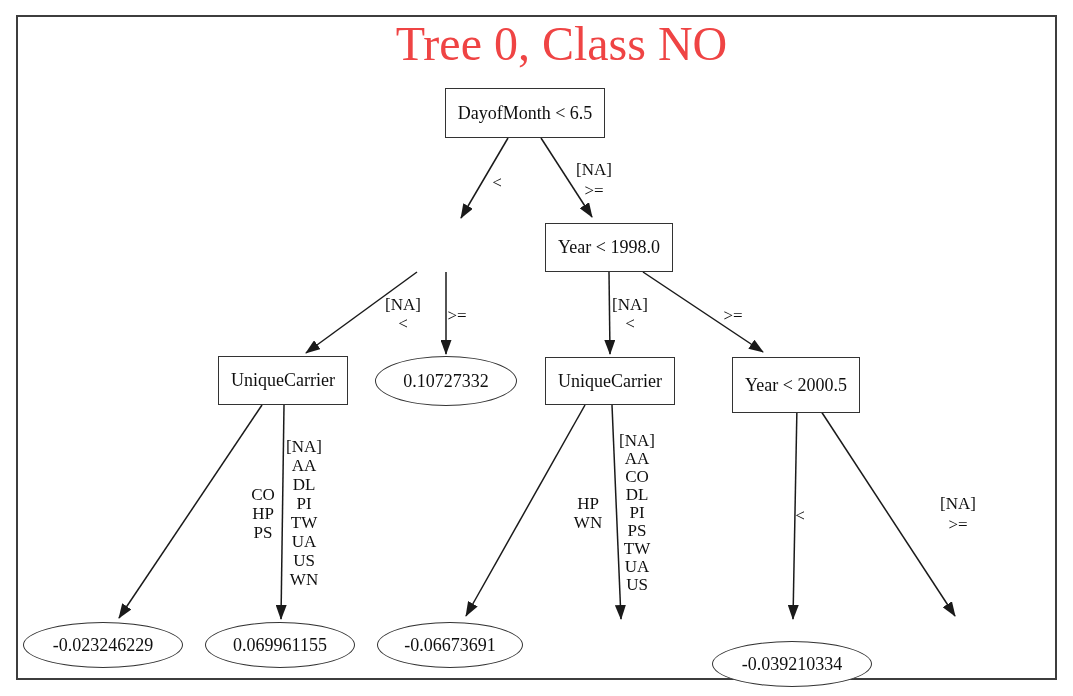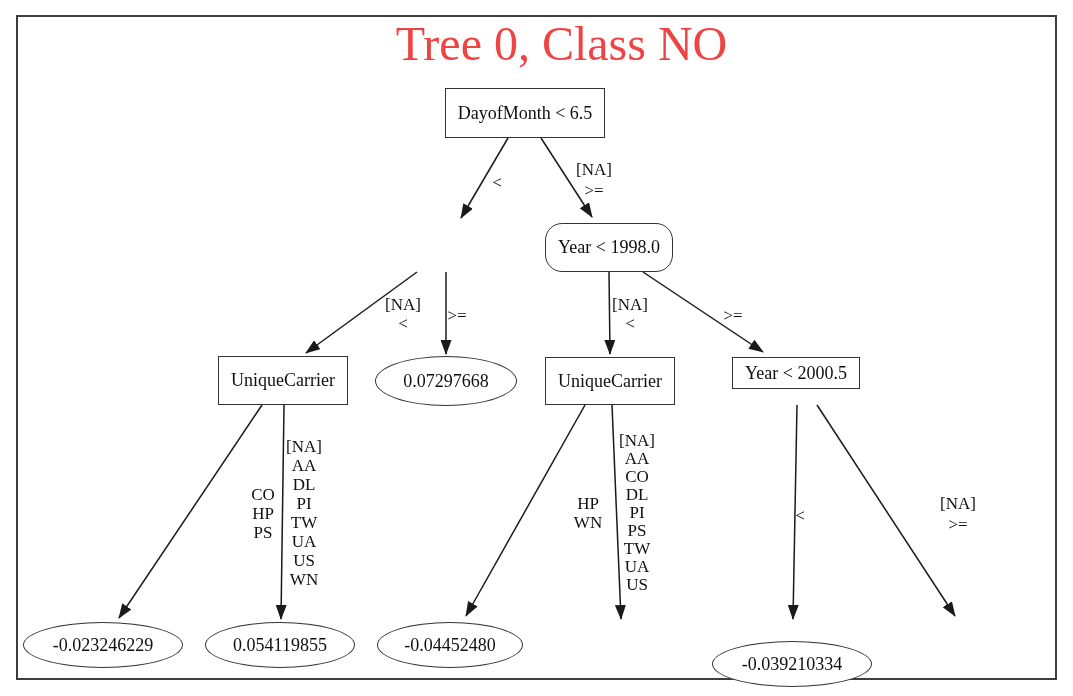--- a/index.html
+++ b/index.html
@@ -83,35 +83,35 @@
       <line x1="585" y1="405" x2="466" y2="616" marker-end="url(#arrow)"></line>
       <line x1="612" y1="405" x2="621" y2="619" marker-end="url(#arrow)"></line>
       <line x1="797" y1="405" x2="793" y2="619" marker-end="url(#arrow)"></line>
       <line x1="817" y1="405" x2="955" y2="616" marker-end="url(#arrow)"></line>
     </g>
   </svg>
 
   <div class="node" style="left:445px; top:88px; width:160px; height:50px;">DayofMonth &lt; 6.5</div>
 
 
-  <div class="node" style="left:545px; top:223px; width:128px; height:49px;border-radius:17px;">Year &lt; 1998.0</div>
+  <div class="node" style="left:545px; top:223px; width:128px; height:49px;">Year &lt; 1998.0</div>
 
   <div class="node" style="left:218px; top:356px; width:130px; height:49px;">UniqueCarrier</div>
 
-  <div class="node ellipse" style="left:375px; top:356px; width:142px; height:50px;">0.07297668</div>
+  <div class="node ellipse" style="left:375px; top:356px; width:142px; height:50px;">0.10727332</div>
 
   <div class="node" style="left:545px; top:357px; width:130px; height:48px;">UniqueCarrier</div>
 
-  <div class="node" style="left:732px; top:357px; width:128px; height:32px;">Year &lt; 2000.5</div>
+  <div class="node" style="left:732px; top:357px; width:128px; height:56px;">Year &lt; 2000.5</div>
 
   <div class="node ellipse" style="left:23px; top:622px; width:160px; height:46px;">-0.023246229</div>
 
-  <div class="node ellipse" style="left:205px; top:622px; width:150px; height:46px;">0.054119855</div>
+  <div class="node ellipse" style="left:205px; top:622px; width:150px; height:46px;">0.069961155</div>
 
-  <div class="node ellipse" style="left:377px; top:622px; width:146px; height:46px;">-0.04452480</div>
+  <div class="node ellipse" style="left:377px; top:622px; width:146px; height:46px;">-0.06673691</div>
 
 
   <div class="node ellipse" style="left:712px; top:641px; width:160px; height:46px;">-0.039210334</div>
 
 
   <div class="edge-label" style="left:497px; top:182px;">&lt;</div>
 
   <div class="edge-label pair" style="left:594px; top:180px;">[NA]
 &gt;=</div>
 

